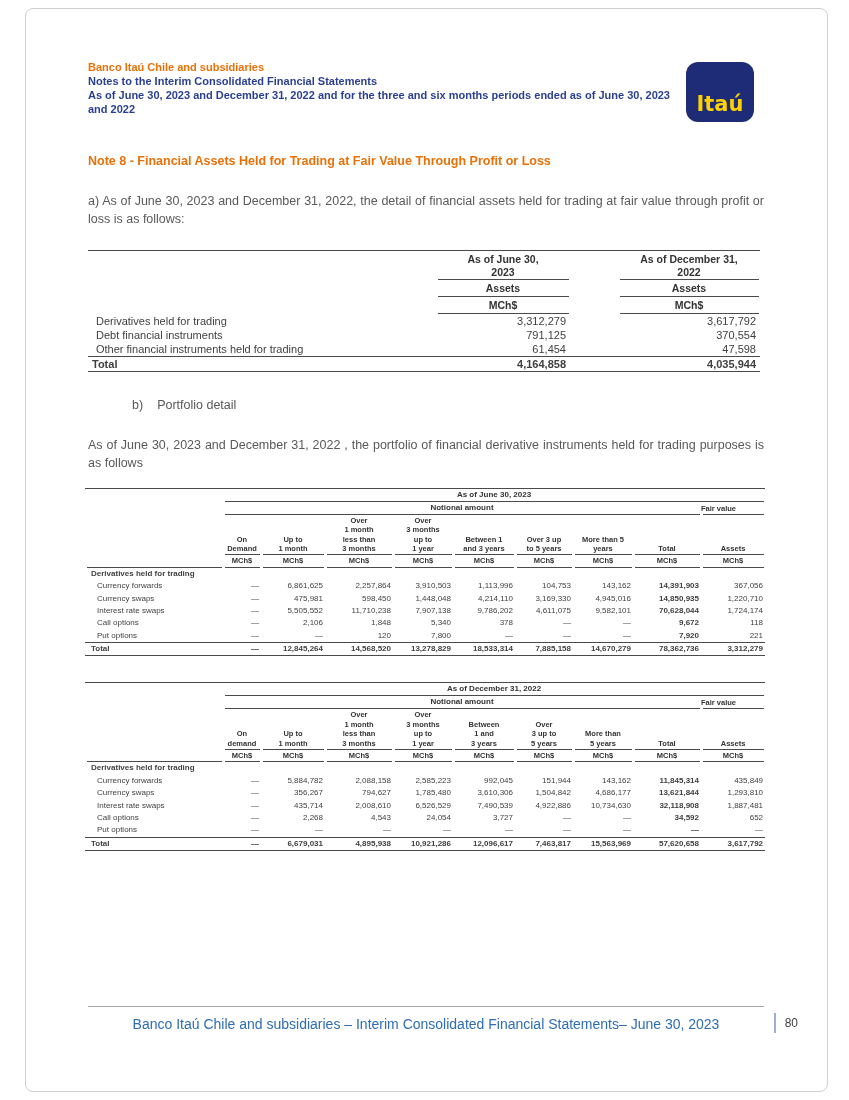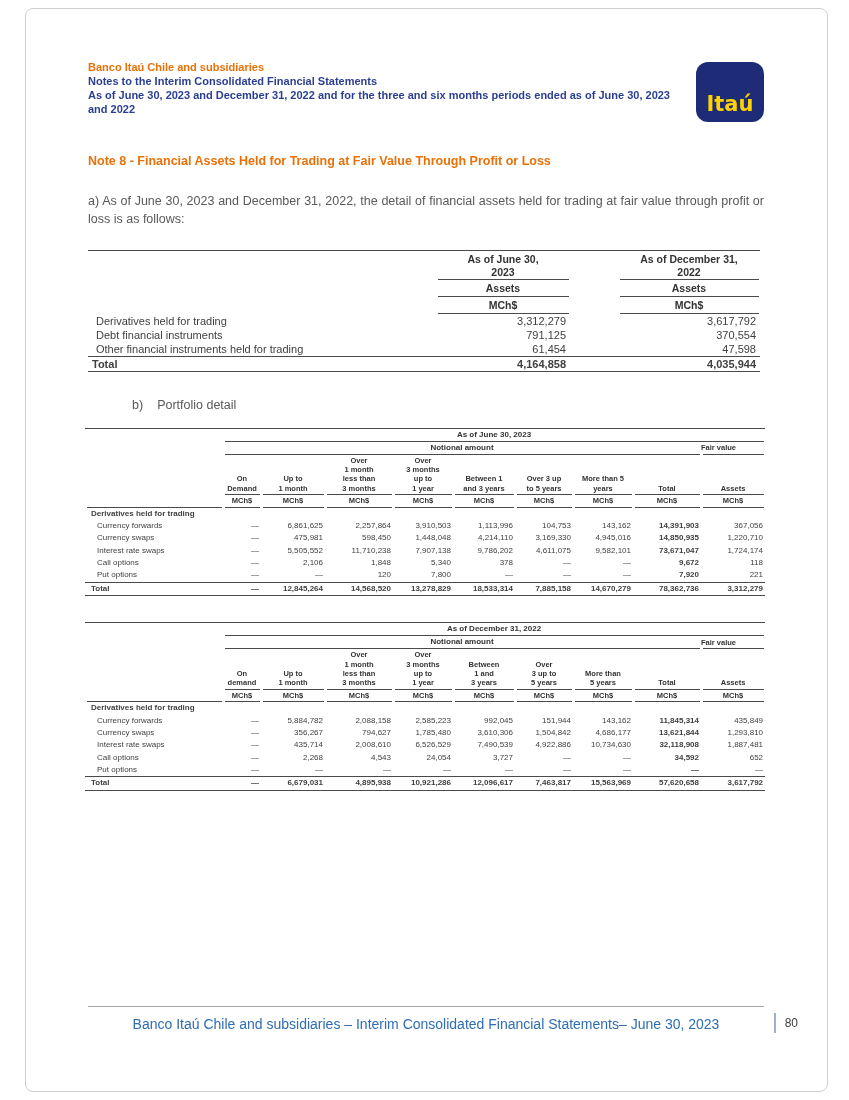--- a/index.html
+++ b/index.html
@@ -9,21 +9,21 @@
     font-family:"Liberation Sans", sans-serif;
   }
   .page { position:absolute; inset:0; background:#fff; }
   .frame {
     position:absolute; top:8px; left:25px; right:21px; bottom:8px;
     border:1px solid #cfcfcf; border-radius:8px; pointer-events:none;
   }
   .content { position:absolute; left:88px; top:60px; width:676px; }
 
   
-  .header-row { display:flex; justify-content:space-between; align-items:flex-start; }
+  .header-row { display:flex; align-items:flex-start; }
   .header-text { width:598px; font-size:11px; font-weight:bold; line-height:14px; }
   .h-orange { color:var(--accent_orange,#E8710A); }
   .h-blue   { color:var(--header_blue,#2B3F92); }
   .logo {
     width:68px; height:60px; margin-top:2px; border-radius:12px;
     background:var(--logo_bg,#1E2C77);
     display:flex; align-items:flex-end; justify-content:center; padding-bottom:7px;
     flex:0 0 auto;
   }
   .logo span {
@@ -160,20 +160,21 @@
             <td class="sp"></td>
             <td class="num">4,035,944</td>
           </tr>
         </tbody>
     </table>
 
     <div class="b-line">
       <span class="marker">b)</span><span>Portfolio detail</span>
     </div>
 
+    <p class="body">As of June 30, 2023 and December 31, 2022 , the portfolio of financial derivative instruments held for trading purposes is as follows</p>
 
     <table class="bigtable june">
       <colgroup>
         <col style="width:138px">
           <col style="width:38px">
           <col style="width:64px">
           <col style="width:68px">
           <col style="width:60px">
         <col style="width:62px">
           <col style="width:58px">
@@ -257,21 +258,21 @@
           </tr>
           <tr class="ind">
             <td class="lbl">Interest rate swaps</td>
             <td class="num">—</td>
             <td class="num">5,505,552</td>
             <td class="num">11,710,238</td>
             <td class="num">7,907,138</td>
             <td class="num">9,786,202</td>
             <td class="num">4,611,075</td>
             <td class="num">9,582,101</td>
-            <td class="num bcol">73,671,047</td>
+            <td class="num bcol">70,628,044</td>
             <td class="num">1,724,174</td>
           </tr>
           <tr class="ind">
             <td class="lbl">Call options</td>
             <td class="num">—</td>
             <td class="num">2,106</td>
             <td class="num">1,848</td>
             <td class="num">5,340</td>
             <td class="num">378</td>
             <td class="num">—</td>

